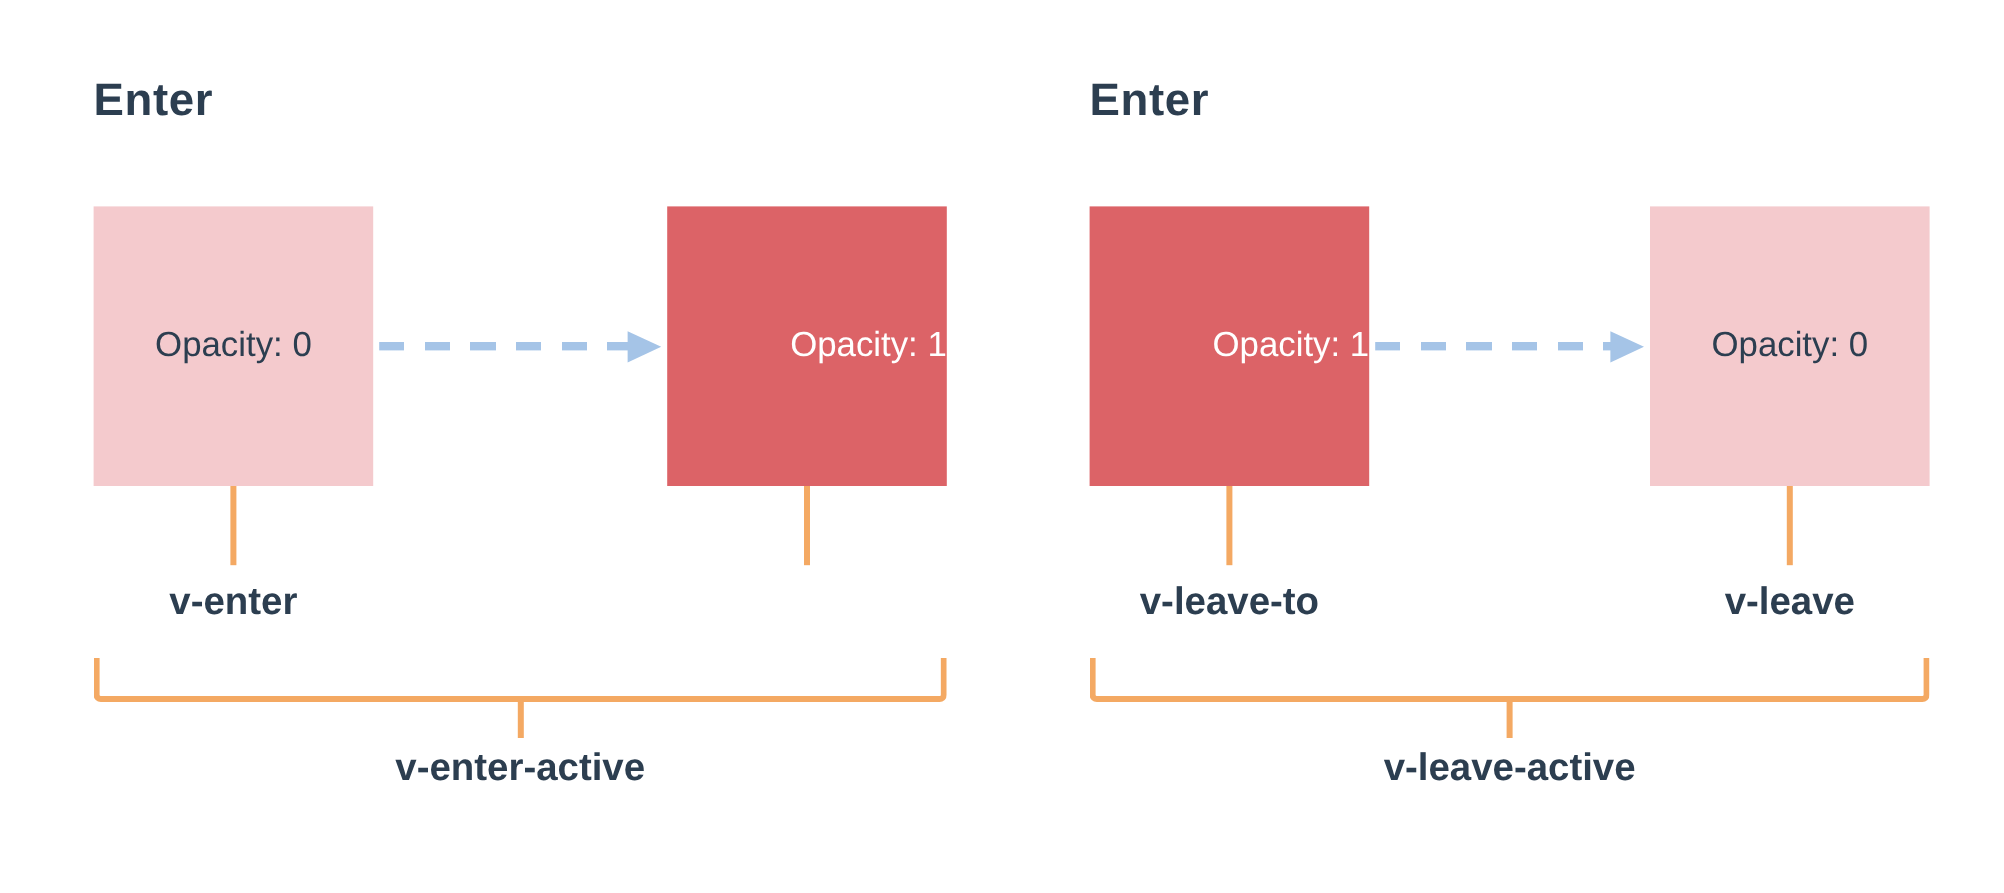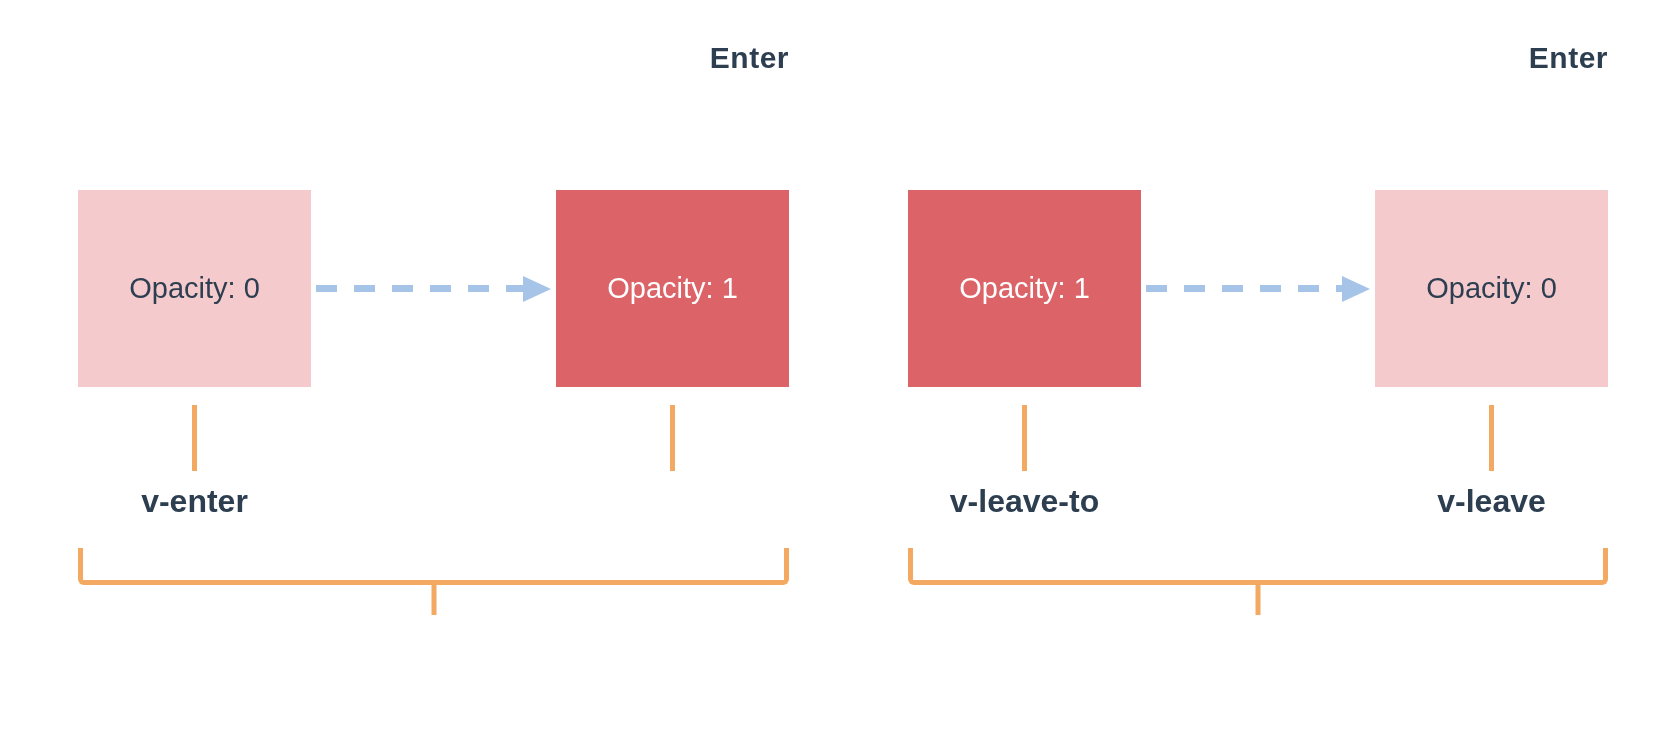--- a/index.html
+++ b/index.html
@@ -21,46 +21,46 @@
     height: 744px;
     background: #ffffff;
     overflow: hidden;
   }
   .panel { position: absolute; top: 0; height: 100%; }
   .panel-enter { left: 78px;  width: 711px; }
   .panel-leave { left: 908px; width: 700px; }
 
   .panel-title {
     position: absolute;
-    top: 41px; left: 0; right: 0;
-    text-align: right;
-    font-size: 30px;
+    top: 63px; left: 0; right: 0;
+    text-align: left;
+    font-size: 38px;
     font-weight: bold;
     color: var(--navy);
     letter-spacing: 0.5px;
   }
 
   .boxes-row {
     position: absolute;
     top: 172px; left: 0; right: 0;
     height: 233px;
     display: flex;
     align-items: center;
     justify-content: space-between;
   }
   .state-box {
-    width: 233px; height: 197px;
+    width: 233px; height: 233px;
     flex: 0 0 233px;
     display: flex;
     align-items: center;
     justify-content: center;
     font-size: 29px;
   }
   .state-box.pink { background: var(--pink); color: var(--navy); }
-  .state-box.red  { background: var(--red);  color: var(--white); }
+  .state-box.red  { background: var(--red);  color: var(--white); justify-content: flex-end; }
 
   .arrow {
     flex: 1 1 auto;
     height: 28px;
     display: flex;
     align-items: center;
     margin: 0 5px;
   }
   .arrow-dashes {
     flex: 1;
@@ -153,20 +153,21 @@
         <div class="connector"></div>
         <div class="class-label">v-enter</div>
       </div>
       <div class="under-cell">
         <div class="connector"></div>
       </div>
     </div>
 
     <div class="bracket"></div>
     <div class="bracket-tick"></div>
+    <div class="active-label">v-enter-active</div>
   </section>
 
   <section class="panel panel-leave">
     <div class="panel-title">Enter</div>
 
     <div class="boxes-row">
       <div class="state-box red">
         <span>Opacity: 1</span>
       </div>
       <div class="arrow">
@@ -184,15 +185,16 @@
         <div class="class-label">v-leave-to</div>
       </div>
       <div class="under-cell">
         <div class="connector"></div>
         <div class="class-label">v-leave</div>
       </div>
     </div>
 
     <div class="bracket"></div>
     <div class="bracket-tick"></div>
+    <div class="active-label">v-leave-active</div>
   </section>
 
 </div>
 
 </body></html>

